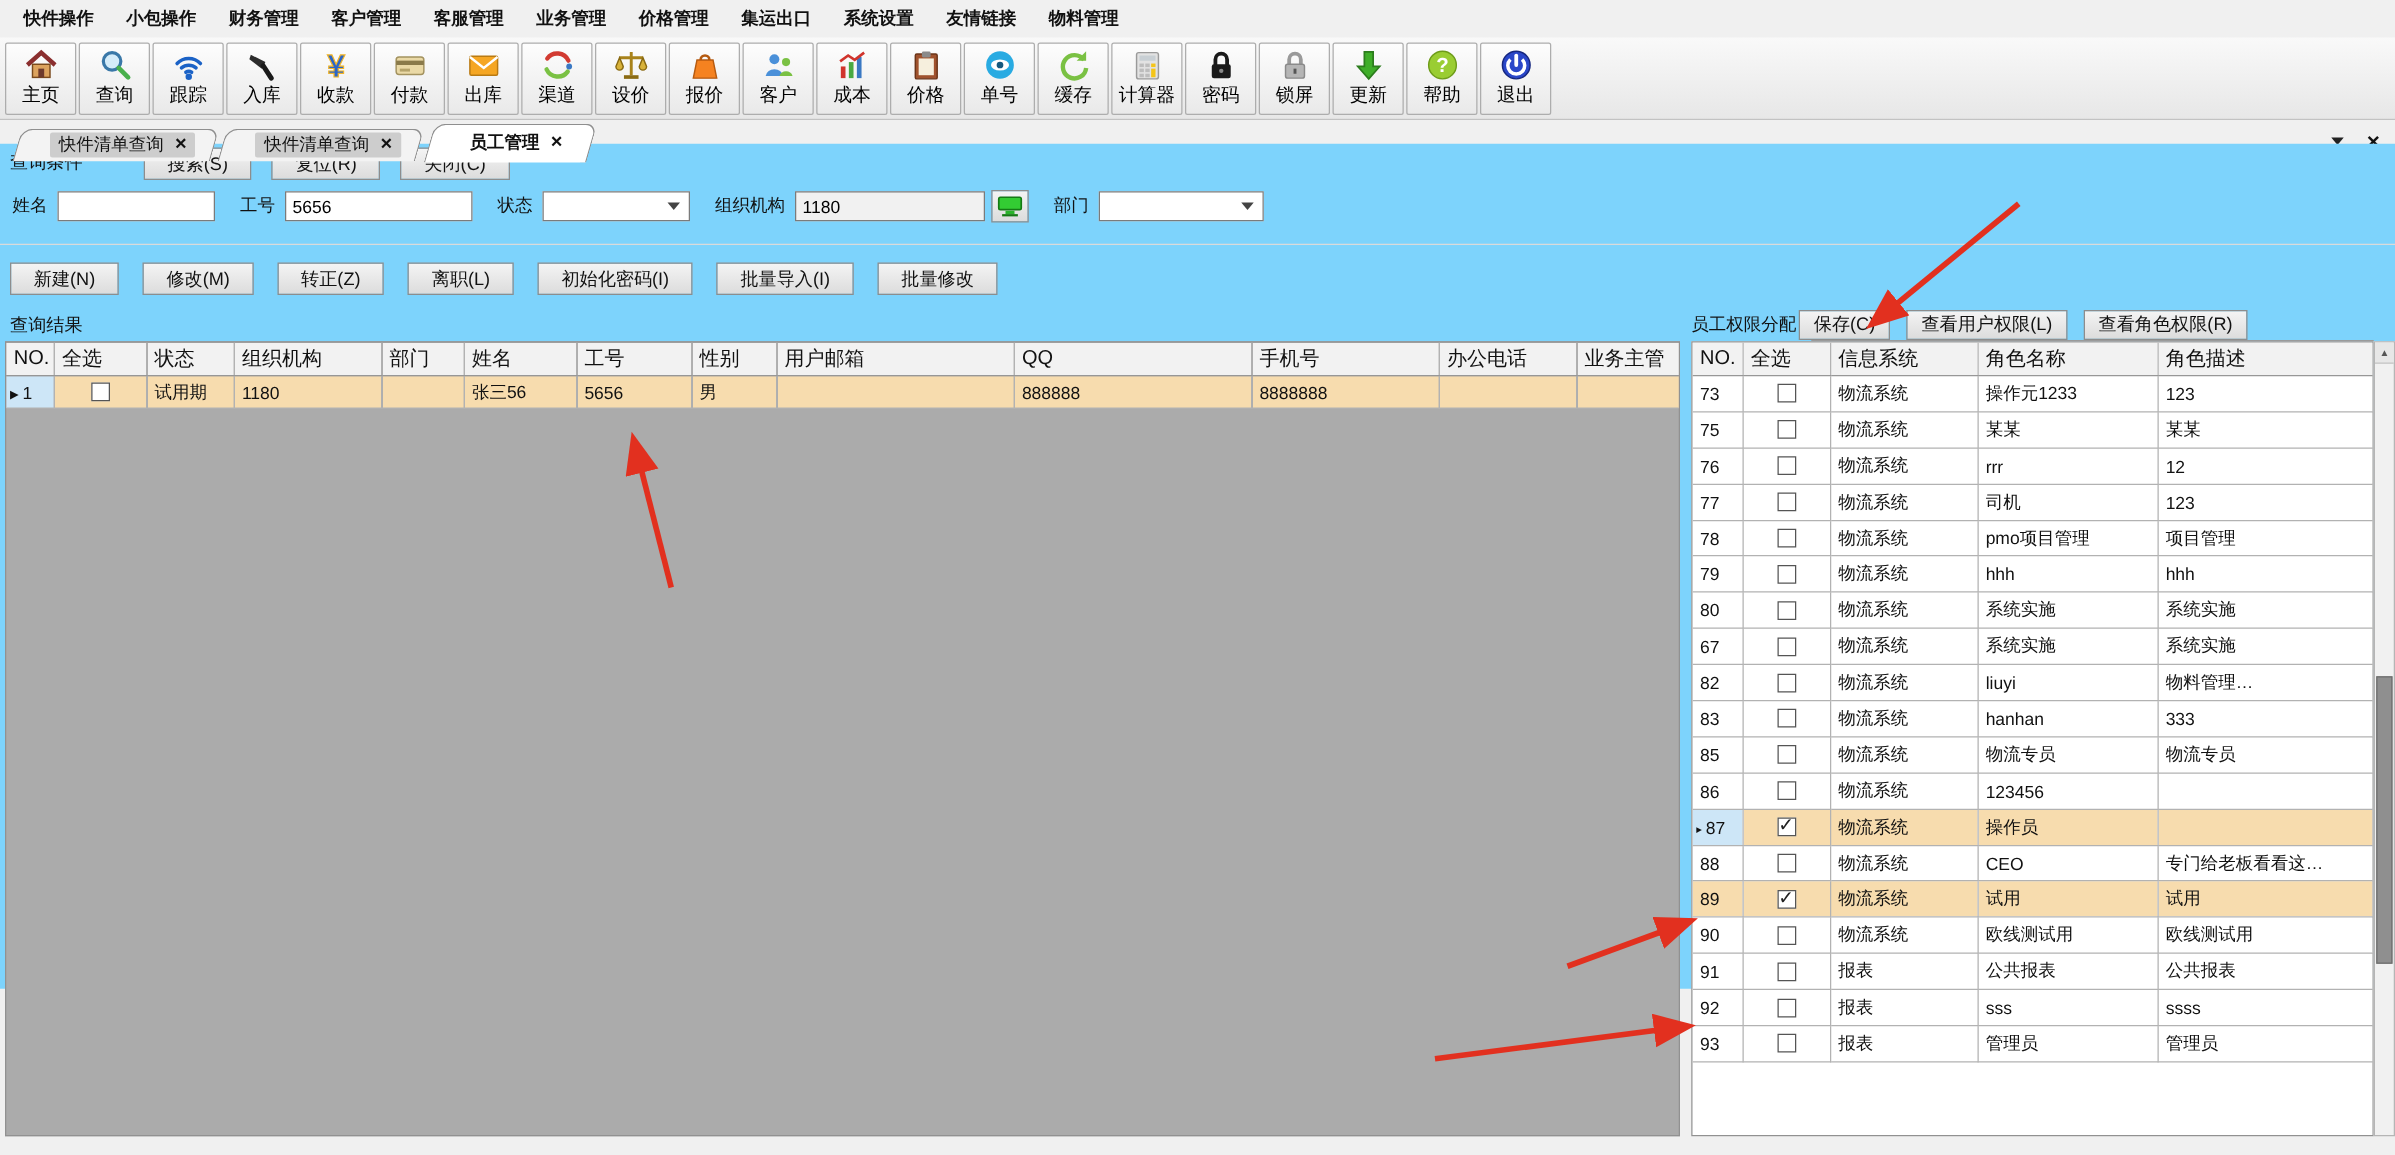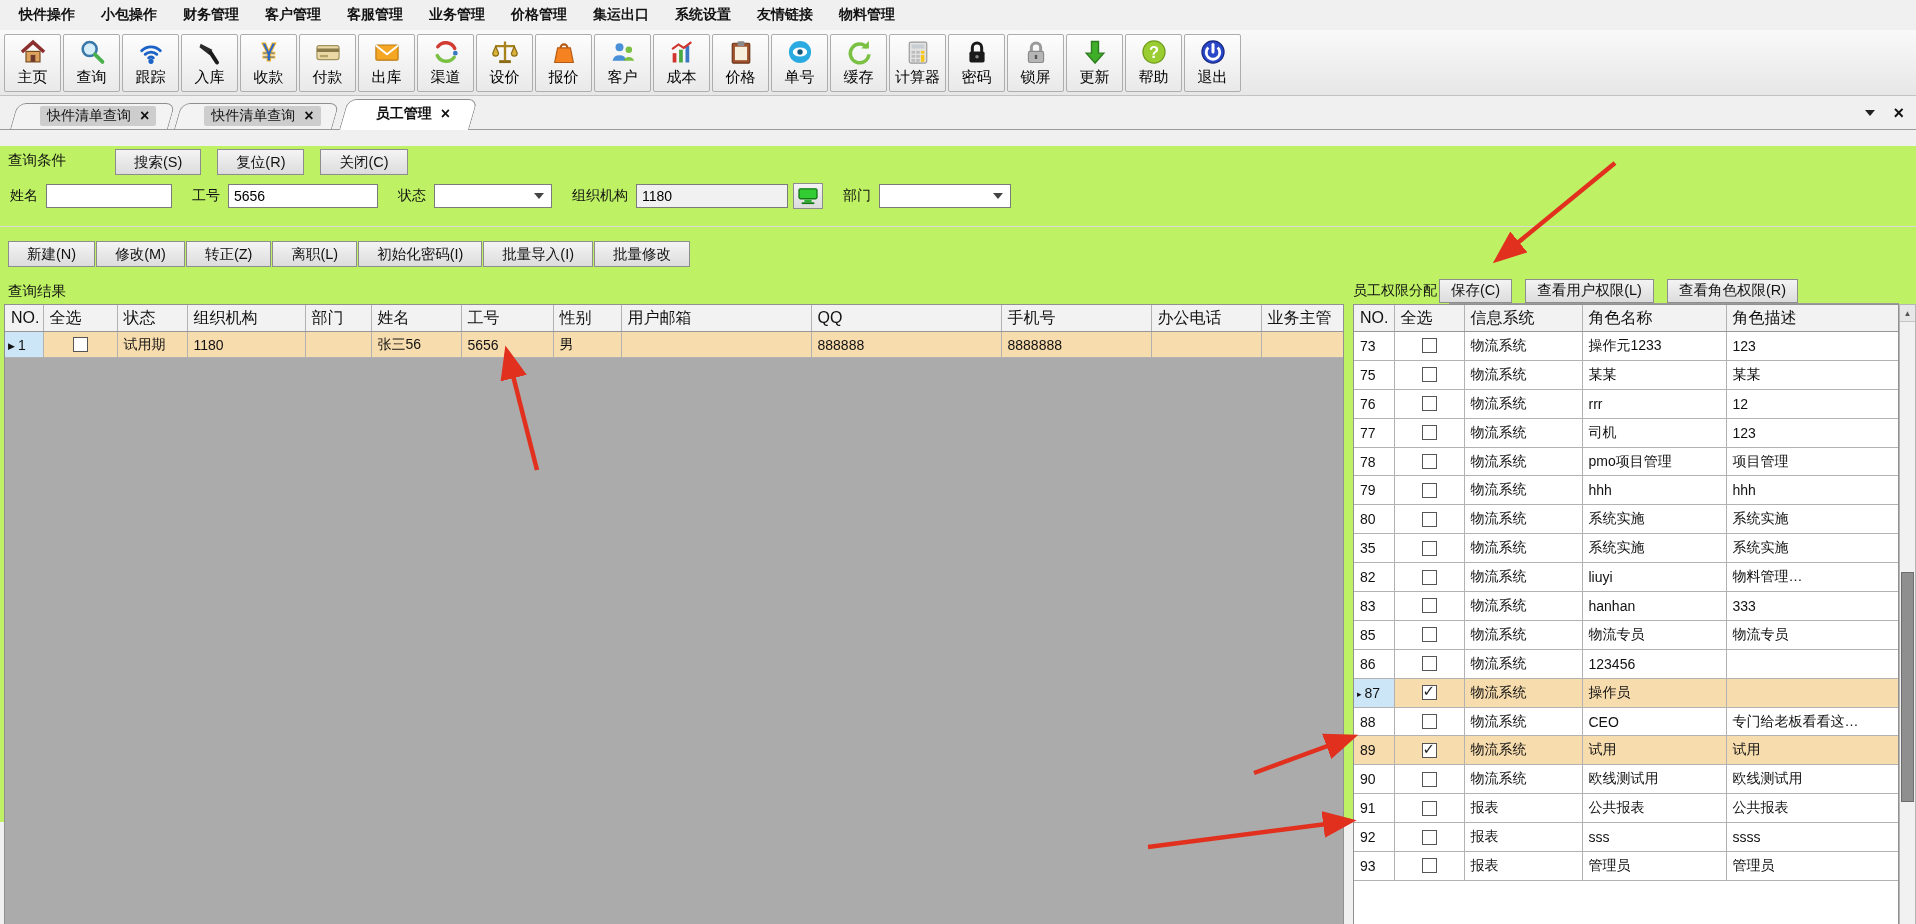--- a/index.html
+++ b/index.html
@@ -34,41 +34,41 @@
   .tchip{display:flex;align-items:center;gap:9px;position:relative;z-index:2;background:#cdcdcd;
          padding:1px 7px;border-radius:2px}
   .tab.active .tchip{background:transparent;font-weight:700}
   .tclose{font-weight:700;font-size:16px;line-height:1;cursor:pointer}
   .tabbar-controls{position:absolute;right:12px;top:8px;display:flex;gap:18px;align-items:center}
   .tb-dd{width:0;height:0;border-left:5px solid transparent;border-right:5px solid transparent;
          border-top:6px solid #222;cursor:pointer}
   .tb-x{font-size:18px;font-weight:700;line-height:1;cursor:pointer}
 
   
-  .content{position:absolute;left:0;top:146px;width:1916px;height:676px;background:#bef264}
+  .content{position:absolute;left:0;top:115px;width:1916px;height:676px;background:#7dd3fc}
   .sec-label{position:absolute;font-size:14.5px;white-space:nowrap}
   #lbl-query{left:8px;top:5px}
   #lbl-results{left:8px;top:136px}
   .btn93{background:linear-gradient(#f4f4f4,#dcdcdc);border:1px solid #8d8d8d;font-family:inherit;
          font-size:14.5px;color:#111;height:26px;padding:0 18px;cursor:pointer;white-space:nowrap}
   .qbtns{position:absolute;left:115px;top:3px;display:flex;gap:16px}
   .frow{position:absolute;left:8px;top:37px;height:26px;display:flex;align-items:center}
   .flabel{margin:0 8px 0 20px;white-space:nowrap}
   .flabel:first-child{margin-left:2px}
   .fin{height:24px;border:1px solid #7b7b7b;font:inherit;padding:0 5px;box-sizing:border-box;background:#fff}
   .fin.gray{background:#f1f1f1}
   .fsel{height:24px;border:1px solid #7b7b7b;background:#fff;display:flex;align-items:center;
         justify-content:flex-end;padding-right:7px;box-sizing:border-box;cursor:pointer}
   .chev{width:0;height:0;border-left:5px solid transparent;border-right:5px solid transparent;
         border-top:6px solid #444}
   .greenbtn{width:30px;height:26px;margin-left:5px;background:linear-gradient(#f4f4f4,#dcdcdc);
         border:1px solid #8d8d8d;display:flex;align-items:center;justify-content:center;padding:0;cursor:pointer}
   .greenbtn svg{width:22px;height:18px;display:block}
   .sep{position:absolute;left:0;top:80px;width:100%;border-top:1px solid #dadada}
-  .abtns{position:absolute;left:8px;top:95px;display:flex;gap:1px}
+  .abtns{position:absolute;left:8px;top:95px;display:flex;gap:19px}
 
   
   table.grid{border-collapse:collapse;table-layout:fixed}
   .grid th{background:#f2f2f2;font-weight:400;text-align:left;height:26px;padding:0 0 0 6px;
            border-right:1px solid #b2b2b2;border-bottom:1px solid #979797;white-space:nowrap;overflow:hidden;font-size:16px}
   .grid td{height:25px;padding:0 0 0 6px;border-right:1px solid #b2b2b2;border-bottom:1px solid #b2b2b2;
            white-space:nowrap;overflow:hidden;background:#fff;font-size:14px}
   .leftgrid{position:absolute;left:4px;top:158px;width:1340px;height:636px;background:#ababab;
             border:1px solid #919191;box-sizing:border-box;overflow:hidden}
   .leftgrid table{width:1338px}
@@ -547,21 +547,21 @@
           <tr>
             <td>80</td>
             <td class="ckcell">
               <div class="chk"></div>
             </td>
             <td>物流系统</td>
             <td>系统实施</td>
             <td>系统实施</td>
           </tr>
           <tr>
-            <td>35</td>
+            <td>67</td>
             <td class="ckcell">
               <div class="chk"></div>
             </td>
             <td>物流系统</td>
             <td>系统实施</td>
             <td>系统实施</td>
           </tr>
           <tr>
             <td>82</td>
             <td class="ckcell">

